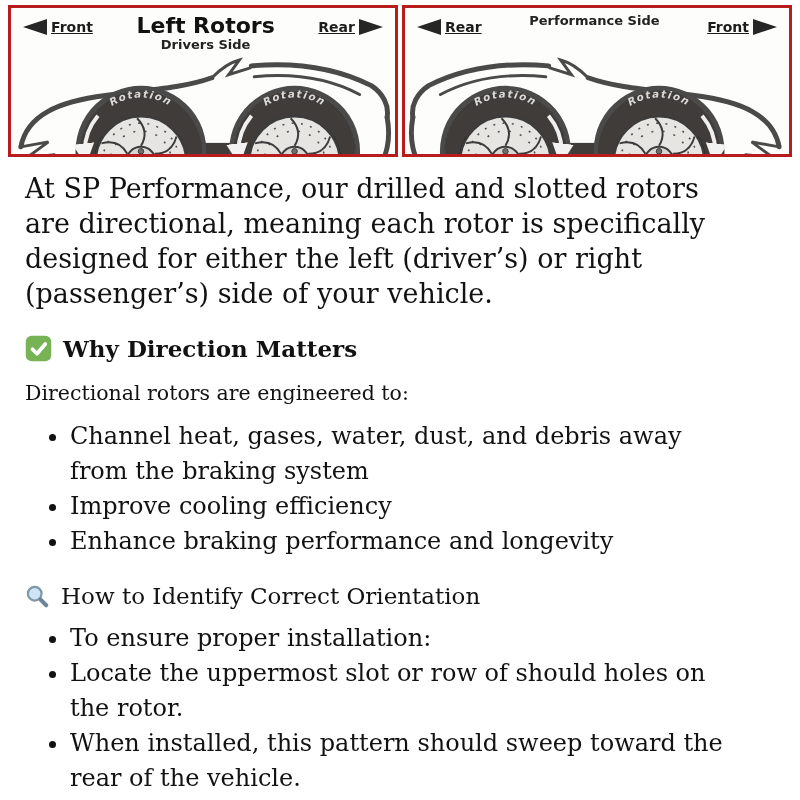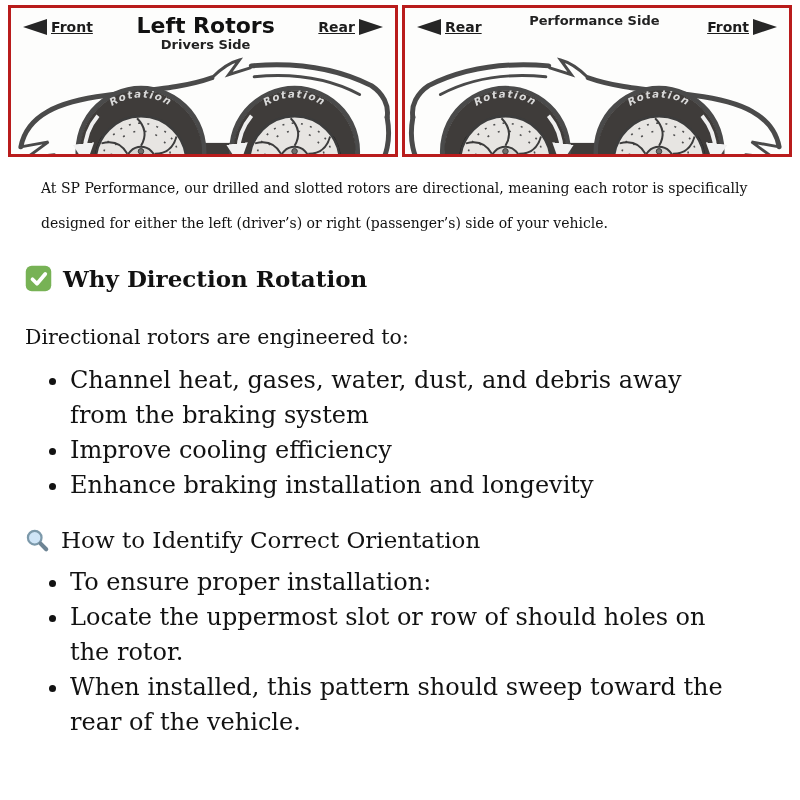--- a/index.html
+++ b/index.html
@@ -30,28 +30,28 @@
   .car-svg { width:384px; height:158px; display:block; }
   .rotText {
     font-family:"DejaVu Sans", sans-serif; font-size:10.5px; font-weight:bold;
     font-style:italic; fill:#d9d9d9; letter-spacing:1.5px;
   }
   .rotArrow { fill:none; stroke:#efefef; stroke-width:4; }
   .caliper { fill:none; stroke:#171717; stroke-width:13; stroke-linecap:round; }
   .ink { fill:none; stroke:#4a4a4a; stroke-width:5; stroke-linecap:round; stroke-linejoin:round; }
   .ink-thin { fill:none; stroke:#4a4a4a; stroke-width:3; stroke-linecap:round; }
   
-  .intro { margin:14px 41px 0; width:712px; font-size:14px; line-height:35px; }
+  .intro { margin:14px 25px 0; width:712px; font-size:27px; line-height:35px; }
   h2.h {
     display:flex; align-items:center; gap:11px;
     margin:24px 25px 0; font-size:23px; font-weight:bold;
   }
   h2.h.normal { font-weight:normal; margin-top:24px;align-items:center; }
   .emoji-svg { flex:0 0 auto; display:block; }
-  .lead { margin:28px 25px 0; font-size:20.5px; line-height:35px; }
+  .lead { margin:14px 25px 0; font-size:20.5px; line-height:35px; }
   ul.list {
     margin:8px 0 0; padding:0 0 0 70px; width:730px; box-sizing:border-box;
     font-size:24px; line-height:35px; list-style:disc;
   }
   ul.list li { padding:0; margin:0; }
   ul.list.second { margin-top:12px; }
 </style>
 </head>
 <body>
 
@@ -182,29 +182,29 @@
   </section>
 </div>
 
 <p class="intro">At SP Performance, our drilled and slotted rotors are directional, meaning each rotor is specifically designed for either the left (driver’s) or right (passenger’s) side of your vehicle.</p>
 
 <h2 class="h bold">
   <svg class="emoji-svg" width="27" height="27" viewBox="0 0 36 36">
     <rect x="1" y="1" width="34" height="34" rx="8" fill="#77b255"></rect>
     <path d="M10 19 L16 25 L27 12" stroke="#ffffff" stroke-width="5" fill="none" stroke-linecap="round" stroke-linejoin="round"></path>
   </svg>
-  <span>Why Direction Rotation</span>
+  <span>Why Direction Matters</span>
 </h2>
 
 <p class="lead">Directional rotors are engineered to:</p>
 
 <ul class="list">
   <li>Channel heat, gases, water, dust, and debris away from the braking system</li>
   <li>Improve cooling efficiency</li>
-  <li>Enhance braking installation and longevity</li>
+  <li>Enhance braking performance and longevity</li>
 </ul>
 
 <h2 class="h normal">
   <svg class="emoji-svg" width="25" height="25" viewBox="0 0 36 36">
     <circle cx="14" cy="14" r="9.8" stroke-width="3.2" stroke="#7c99aa" fill="#cfe5f7"></circle>
     <line x1="22.5" y1="22.5" x2="30.5" y2="30.5" stroke="#6d8494" stroke-width="6" stroke-linecap="round"></line>
   </svg>
   <span>How to Identify Correct Orientation</span>
 </h2>
 

